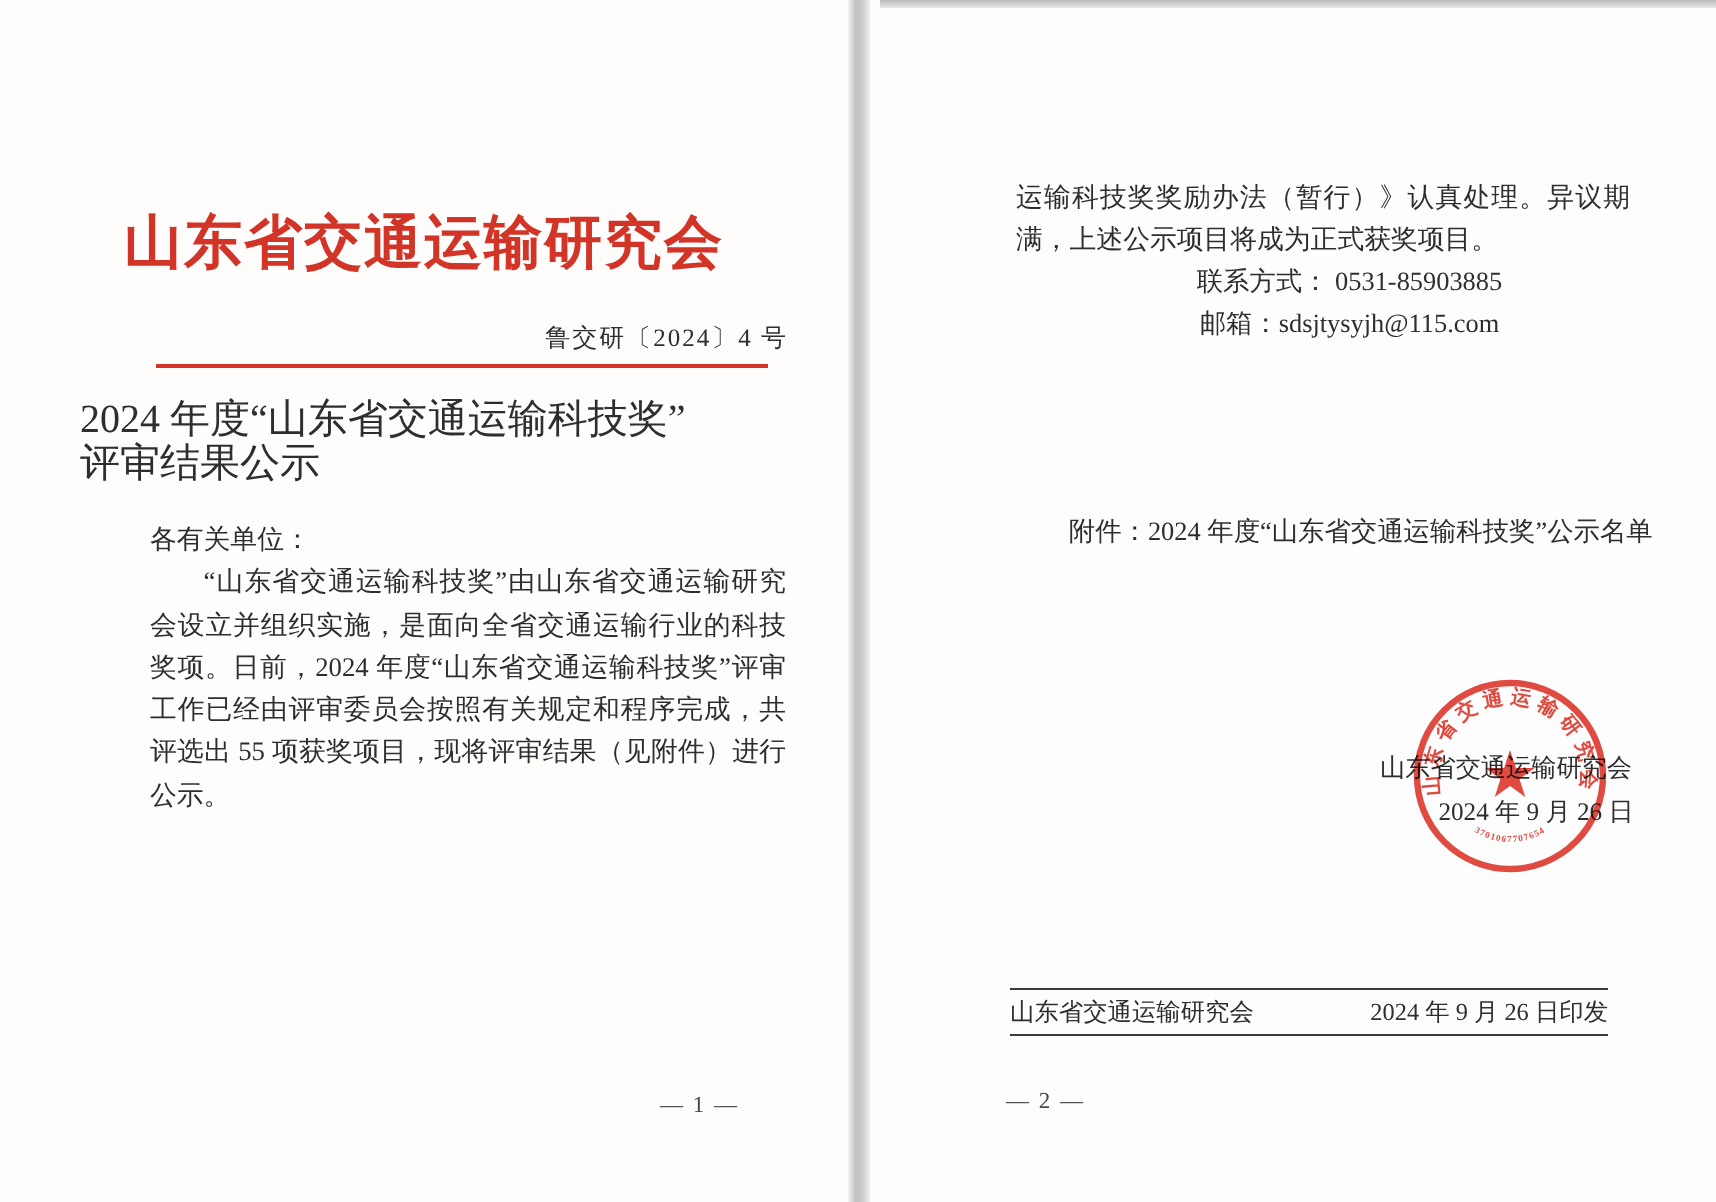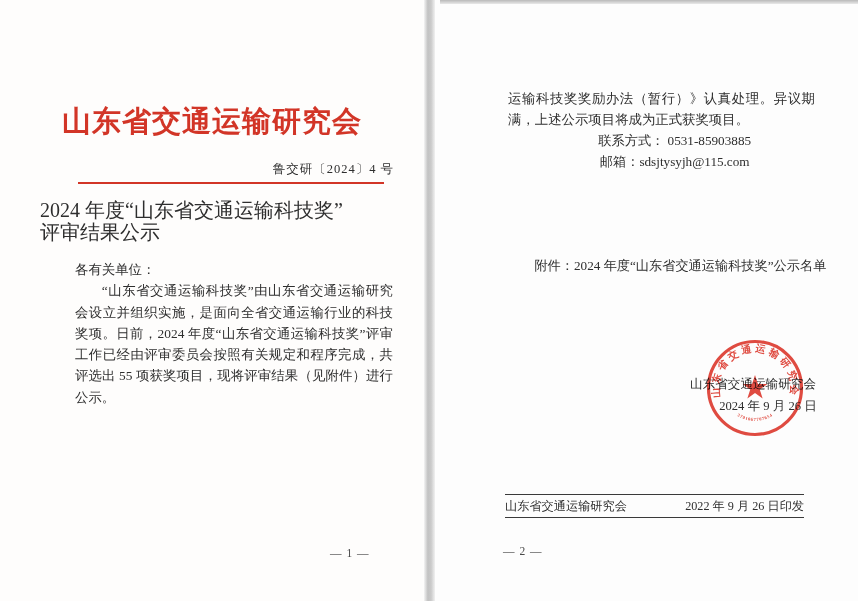--- a/index.html
+++ b/index.html
@@ -149,19 +149,19 @@
           <textPath href="#sealTop" startOffset="50%" text-anchor="middle">山东省交通运输研究会</textPath>
         </text>
         <text font-size="4.6" letter-spacing="0.6" fill="#dd3226">
           <textPath href="#sealBottom" startOffset="50%" text-anchor="middle">3701067707654</textPath>
         </text>
       </svg>
     </div>
 
     <div class="footer-box">
       <span>山东省交通运输研究会</span>
-      <span>2022 年 9 月 26 日印发</span>
+      <span>2024 年 9 月 26 日印发</span>
     </div>
 
     <div class="page-num-2">— 2 —</div>
   </div>
 
 </div>
 
 </body></html>

